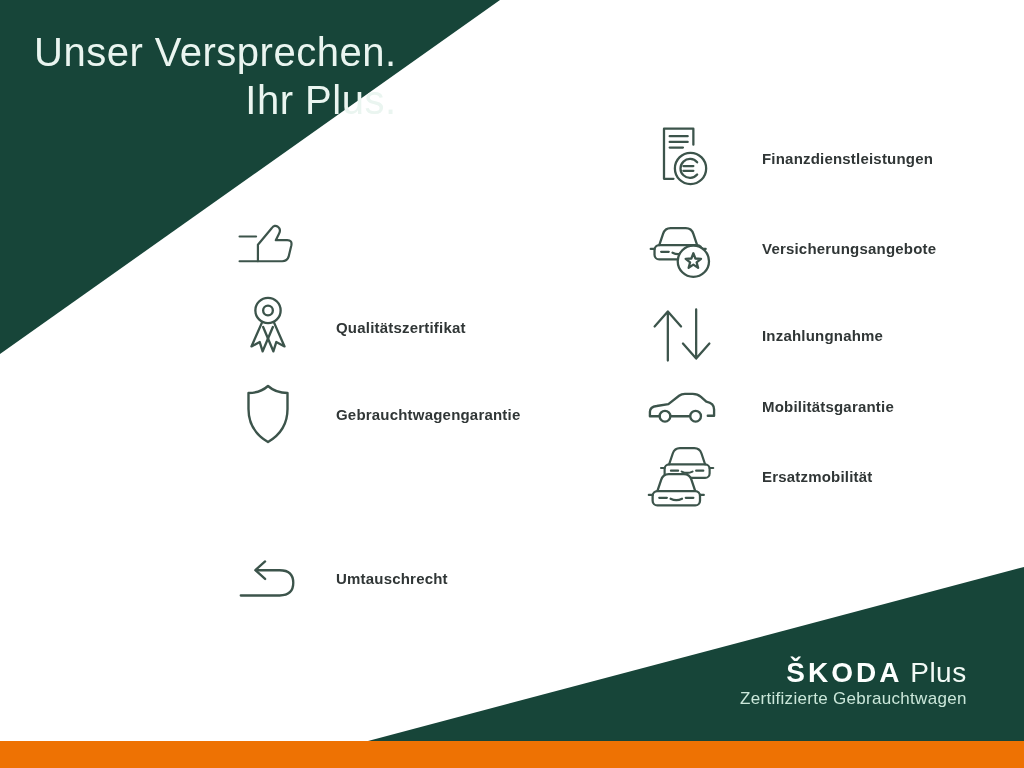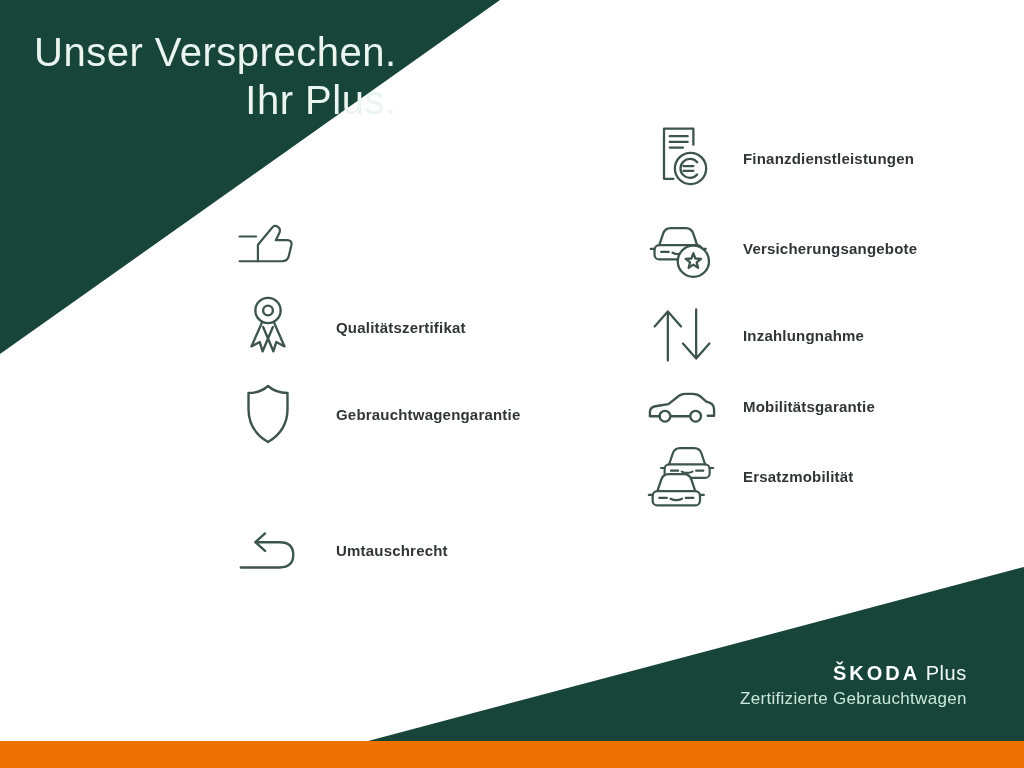--- a/index.html
+++ b/index.html
@@ -31,28 +31,28 @@
   }
   .icon-box{
     width:72px;height:76px;display:flex;align-items:center;justify-content:center;
     flex:0 0 72px;
   }
   .benefit .label{
     color:#303636;font-size:15px;font-weight:bold;letter-spacing:0.2px;
     white-space:nowrap;
   }
   .benefit.left .label{margin-left:32px;}
-  .benefit.right .label{margin-left:25px;}
+  .benefit.right .label{margin-left:44px;}
   .icon-box svg{stroke:#3C544B;fill:none;stroke-width:2.4;
     stroke-linecap:round;stroke-linejoin:round;}
   .icon-box svg .fillwhite{fill:#ffffff;}
   .logo{
     position:absolute;left:740px;top:658px;color:#ffffff;
   }
-  .logo .line1{font-size:20px;line-height:30px;white-space:nowrap;}
+  .logo .line1{font-size:28px;line-height:30px;white-space:nowrap;}
   .logo .brand{font-weight:bold;letter-spacing:3px;color:#FDFFFE;}
   .logo .suffix{font-weight:400;letter-spacing:0.5px;color:#F2FAF6;}
   .logo .line2{font-size:17px;line-height:20px;color:#CBE7DA;
     letter-spacing:0.3px;white-space:nowrap;margin-top:1px;}
 </style>
 </head>
 <body>
 
 <div class="canvas">
 
@@ -89,21 +89,21 @@
   <div class="benefit left" style="left:232px;top:376px;">
     <div class="icon-box">
       <svg width="48" height="62" viewBox="0 0 48 62">
         <path d="M24 3 C19 7.5 11 10 4.5 10 V26 C4.5 42 12 52 24 59 C36 52 43.5 42 43.5 26 V10 C37 10 29 7.5 24 3 Z"></path>
       </svg>
     </div>
     <span class="label">Gebrauchtwagengarantie</span>
   </div>
 
 
-  <div class="benefit left" style="left:232px;top:512px;">
+  <div class="benefit left" style="left:232px;top:540px;">
     <div class="icon-box">
       <svg width="70" height="52" viewBox="0 0 72 52">
         <path d="M8 44 H48 Q62 44 62 31 Q62 18 48 18 H24"></path>
         <path d="M33 9 L23 18 L33 27"></path>
       </svg>
     </div>
     <span class="label">Umtauschrecht</span>
   </div>
 
   <div class="benefit right" style="left:646px;top:120px;">

